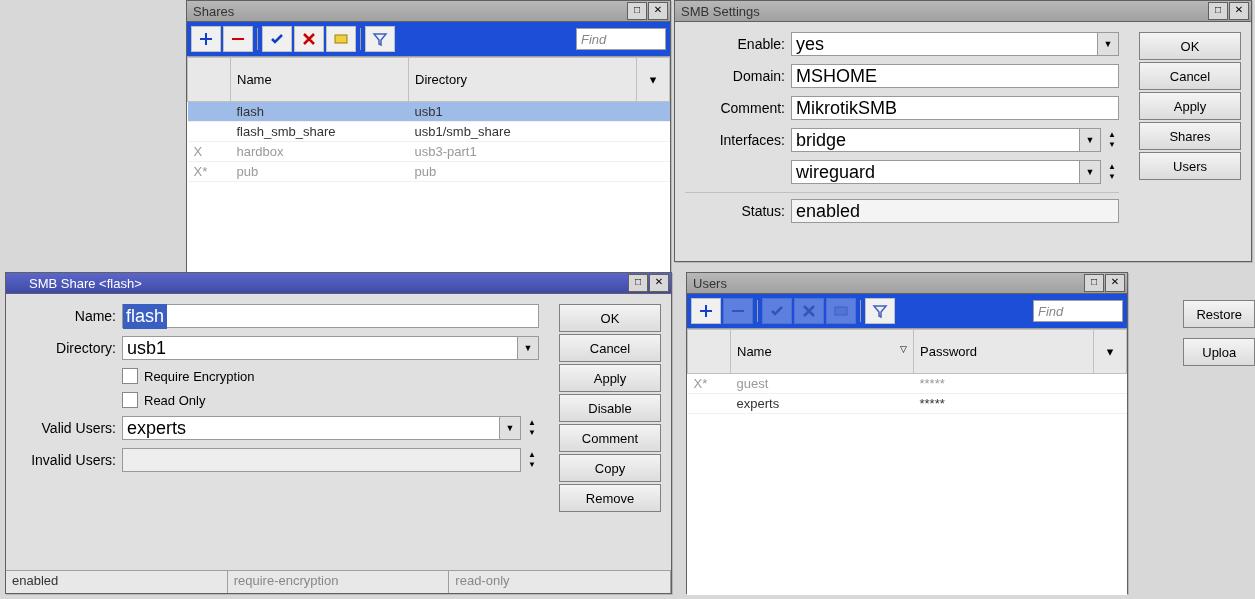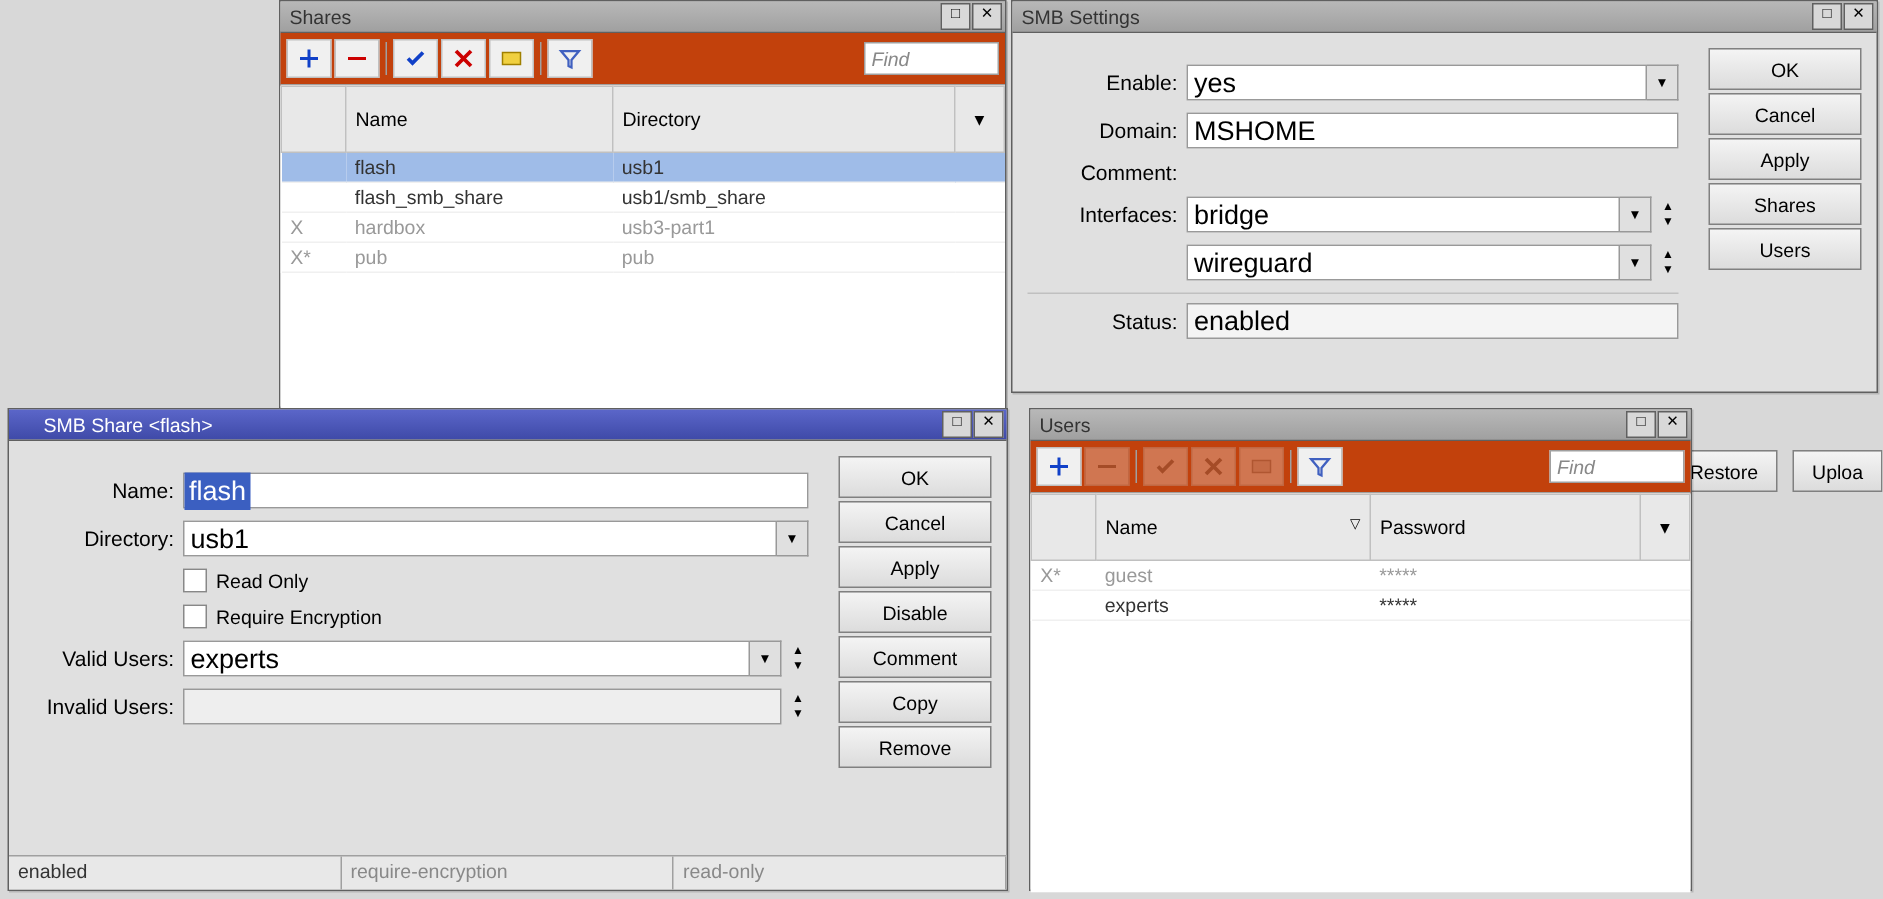--- a/index.html
+++ b/index.html
@@ -43,21 +43,21 @@
     background: #d8d8d8;
     font-size: 10px;
     line-height: 14px;
     text-align: center;
     cursor: pointer;
     color: #000;
   }
   .toolbar {
     height: 30px;
     border-bottom: 1px solid #a0a0a0;
-    background: #c2410c;
+    background: #1d4ed8;
     display: flex;
     align-items: center;
     padding: 2px 4px;
     gap: 2px;
   }
   .tbtn {
     width: 28px;
     height: 24px;
     border: 1px solid #c0c0c0;
     background: #f0f0f0;
@@ -107,21 +107,21 @@
   .table tr.selected td { background: #9fbce8; }
   .table tr.disabled td { color: #999; }
   .table .flagcol { width: 30px; }
   .table .dropcol { width: 20px; text-align: center; }
   .body-area {
     overflow: hidden;
     background: #fff;
     flex: 1;
   }
   .form {
-    padding: 21px 10px;
+    padding: 10px 10px;
   }
   .form-row {
     display: flex;
     align-items: center;
     margin-bottom: 8px;
   }
   .form-label {
     width: 100px;
     text-align: right;
     padding-right: 6px;
@@ -183,20 +183,21 @@
     border-right:1px solid #a0a0a0;
     padding:2px 6px;
     font-size:13px;
     color:#888;
   }
   .cb { width:14px;height:14px;border:1px solid #888;background:#fff;display:inline-block;vertical-align:middle;margin-right:6px;}
   .bg-buttons {
     position: absolute;
     display: flex;
     gap: 10px;
+    flex-direction: column;
   }
   .bg-btn {
     height: 26px;
     padding: 0 12px;
     border: 1px solid #808080;
     background: linear-gradient(to bottom, #f4f4f4, #dcdcdc);
     display: flex;
     align-items: center;
     justify-content: center;
     font-size: 13px;
@@ -308,20 +309,23 @@
         <div class="drop-arrow">▼</div>
       </div>
       <div class="form-row">
         <div class="form-label">Domain:</div>
         <div class="form-input">
             <span>MSHOME</span>
           </div>
       </div>
       <div class="form-row">
         <div class="form-label">Comment:</div>
+        <div class="form-input">
+            <span>MikrotikSMB</span>
+          </div>
       </div>
       <div class="form-row">
         <div class="form-label">Interfaces:</div>
         <div class="form-input">
             <span>bridge</span>
           </div>
         <div class="drop-arrow">▼</div>
         <div class="updown">
             <div>▲</div>
             <div>▼</div>
@@ -383,26 +387,26 @@
       <div class="form-row">
         <div class="form-label">Directory:</div>
         <div class="form-input">
             <span>usb1</span>
           </div>
         <div class="drop-arrow">▼</div>
       </div>
       <div class="form-row">
         <div class="form-label"></div>
         <span class="cb"></span>
-        <span>Read Only</span>
+        <span>Require Encryption</span>
       </div>
       <div class="form-row">
         <div class="form-label"></div>
         <span class="cb"></span>
-        <span>Require Encryption</span>
+        <span>Read Only</span>
       </div>
       <div class="form-row">
         <div class="form-label">Valid Users:</div>
         <div class="form-input">
             <span>experts</span>
           </div>
         <div class="drop-arrow">▼</div>
         <div class="updown">
             <div>▲</div>
             <div>▼</div>

